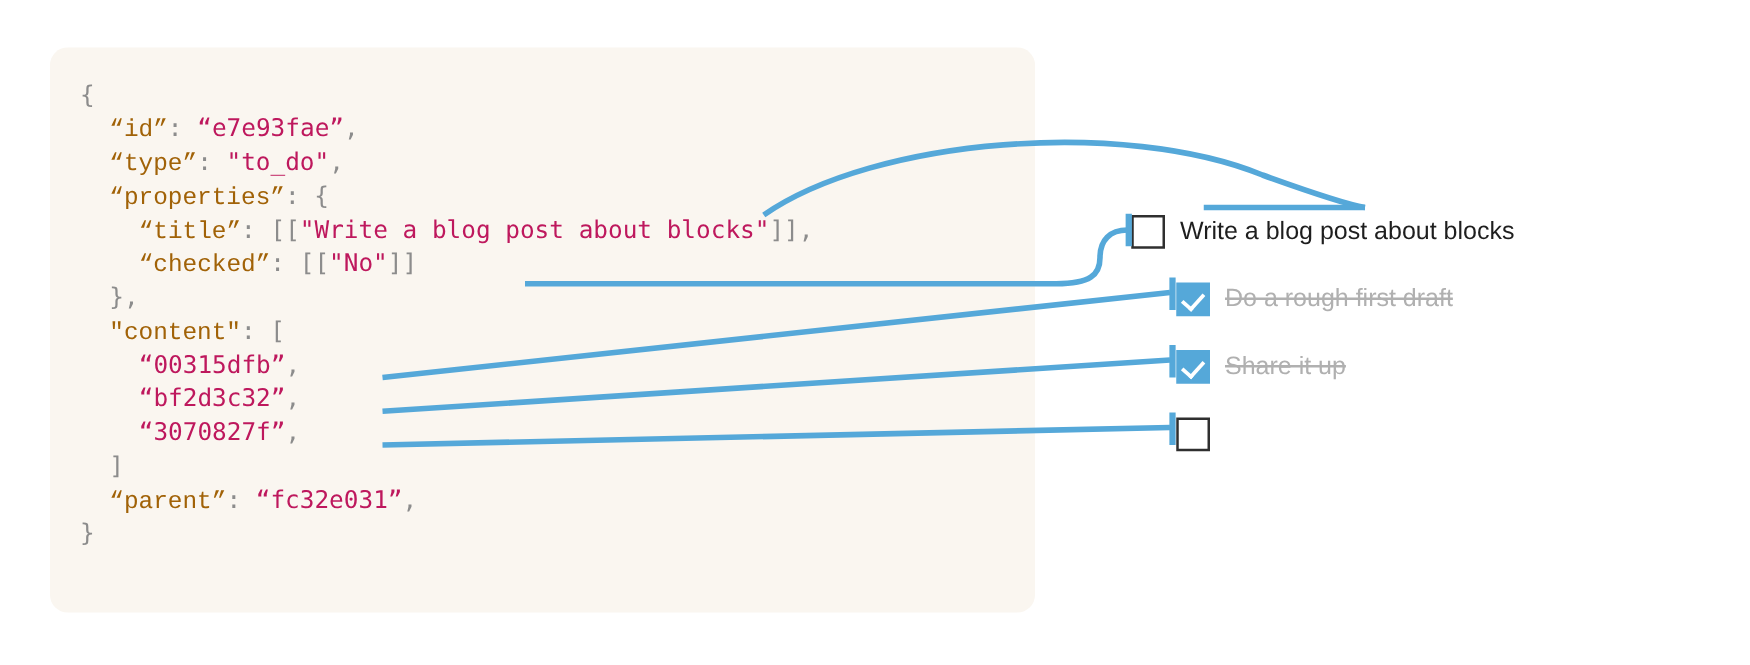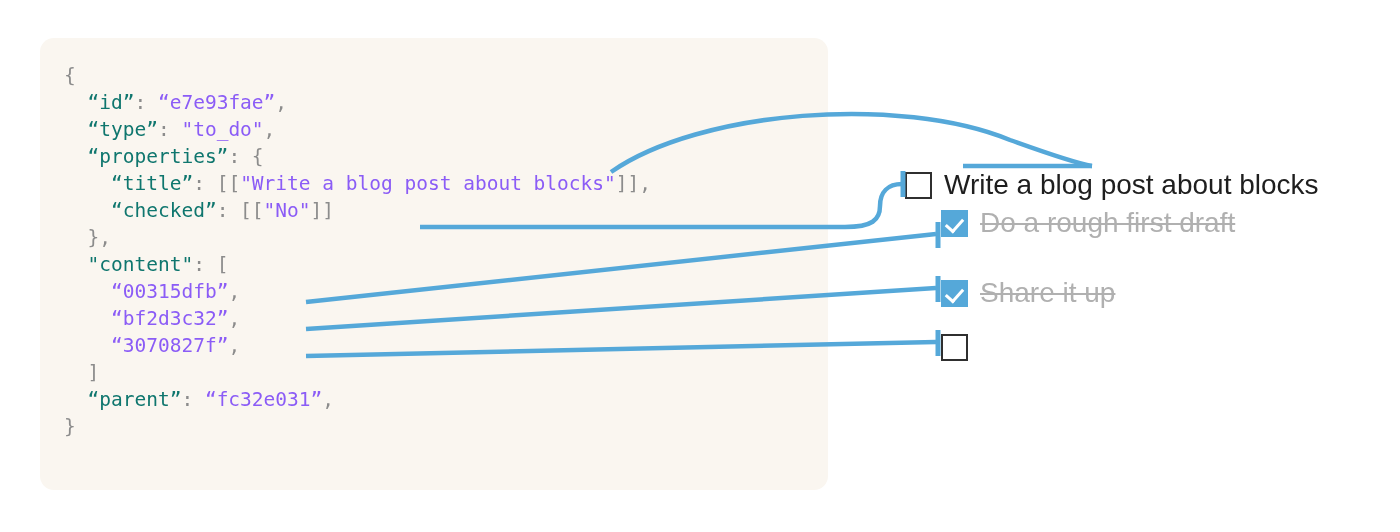--- a/index.html
+++ b/index.html
@@ -32,39 +32,39 @@
     left: 24px;
     top: 24px;
     font-family: "DejaVu Sans Mono", "Liberation Mono", monospace;
     font-size: 19.5px;
     line-height: 27px;
     white-space: pre;
     letter-spacing: 0px;
   }
   .code-line { height: 27px; }
   .pun  { color: #8c8c8c; }
-  .key  { color: #0f766e; }
-  .str  { color: #8b5cf6; }
+  .key  { color: #a16207; font-family: Liberation Mono, monospace; }
+  .str  { color: #be185d; }
 
   
   #todo-list {
     position: absolute;
     left: 905px;
     top: 160px;
     width: 470px;
   }
   .todo-row {
     position: absolute;
     left: 0;
     height: 34px;
     display: flex;
     align-items: center;
   }
   .todo-row[data-row="0"] { top: 8px;   left: 0px; }
-  .todo-row[data-row="1"] { top: 46px;  left: 36px; }
+  .todo-row[data-row="1"] { top: 62px;  left: 36px; }
   .todo-row[data-row="2"] { top: 116px; left: 36px; }
   .todo-row[data-row="3"] { top: 170px; left: 36px; }
 
   .checkbox {
     width: 27px;
     height: 27px;
     box-sizing: border-box;
     flex: 0 0 auto;
     position: relative;
   }
@@ -82,21 +82,21 @@
     left: 8px;
     top: 5px;
     width: 8px;
     height: 14px;
     border: solid #ffffff;
     border-width: 0 3px 3px 0;
     transform: rotate(42deg);
   }
   .todo-label {
     margin-left: 12px;
-    font-size: 28px;
+    font-size: 20px;
     color: #1e1e1e;
     white-space: nowrap;
     font-family: "Liberation Sans", sans-serif;
   }
   .todo-label.done {
     color: #b0b0b0;
     text-decoration: line-through;
     text-decoration-color: #b0b0b0;
     text-decoration-thickness: 2px;
   }

